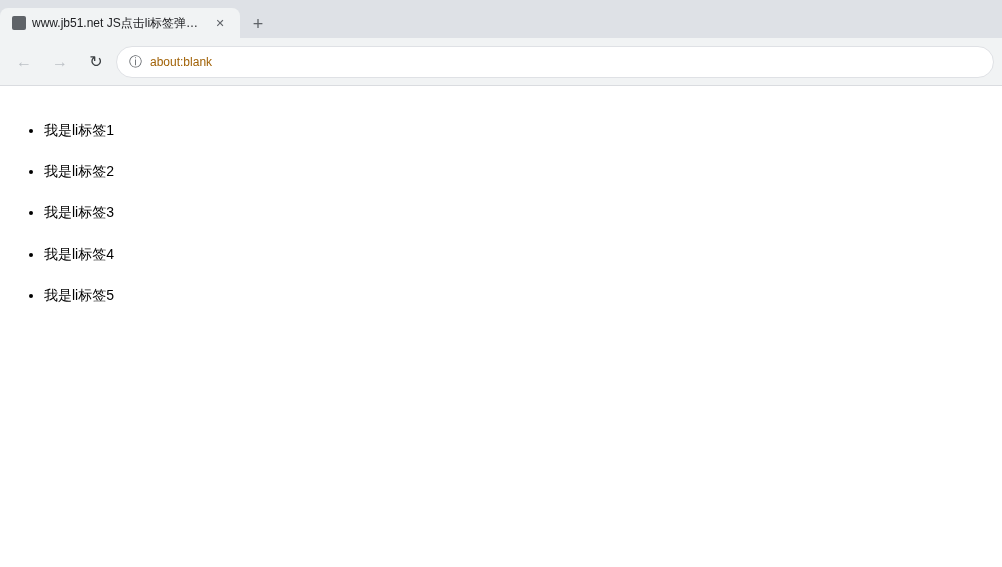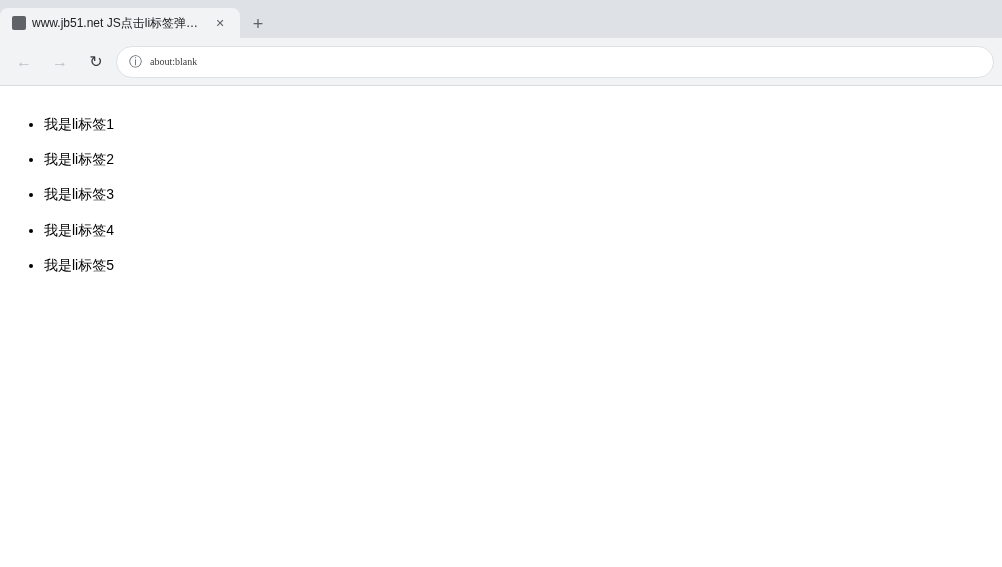--- a/index.html
+++ b/index.html
@@ -130,43 +130,42 @@
       gap: 8px;
     }
 
     .lock-icon {
       color: #5f6368;
       font-size: 13px;
       flex-shrink: 0;
     }
 
     .address-text {
-      font-size: 10px;
-      color: #404040;
-      font-family: Liberation Serif, serif;
+      font-size: 12px;
+      color: #a16207;
     }
 
     
     .page-content {
       flex: 1;
       background: #fff;
       padding: 16px 16px;
       overflow: auto;
     }
 
     .list-items {
       list-style: disc;
       padding-left: 28px;
       font-size: 14px;
       color: #000;
       line-height: 1.8;
     }
 
     .list-items li {
-      margin: 10px 0;
+      margin: 16px 0;
     }
   </style>
 </head>
 <body>
 
 <div class="browser-frame">
 
   <div class="tab-bar">
     <div class="tab-active">
       <div class="tab-favicon"></div>

